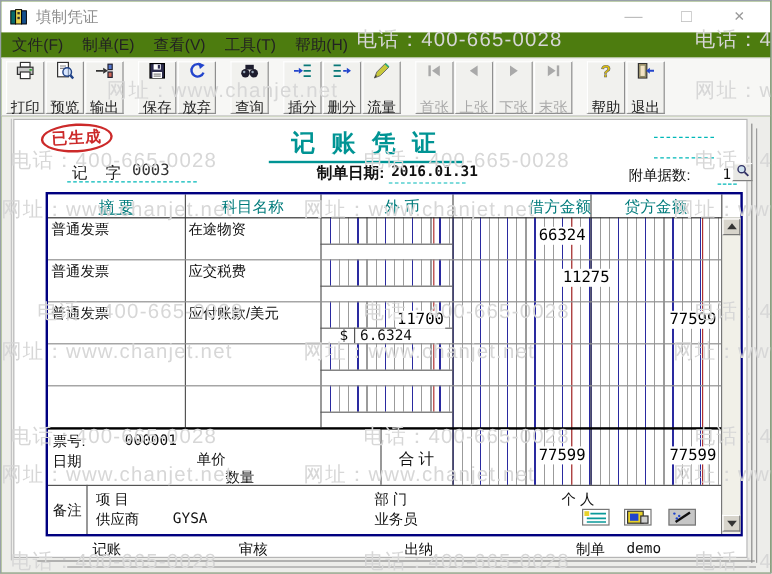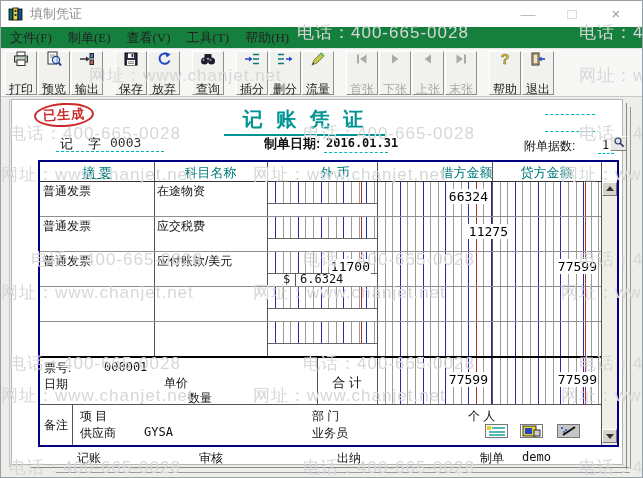--- a/index.html
+++ b/index.html
@@ -1,25 +1,25 @@
 <!DOCTYPE html>
 <html><head>
 <meta charset="utf-8">
 <style>
   html,body{margin:0;padding:0;background:#cfcfcf;}
   *{box-sizing:border-box;}
-  .window{position:relative;width:643px;height:478px;background:#15803d;border:1px solid #98a0a8;
+  .window{position:relative;width:643px;height:478px;background:#4d7c0f;border:1px solid #98a0a8;
     font-family:"Liberation Sans",sans-serif;overflow:hidden;}
   .abs{position:absolute;}
   
   .titlebar{height:26px;display:flex;align-items:center;padding-left:7px;background:#fff;}
   .title-text{color:#8f8f8f;font-size:13px;margin-left:6px;}
   .winctl{position:absolute;top:4px;font-size:15px;color:#bdbdbd;width:18px;text-align:center;cursor:default;}
   
-  .menubar{height:21px;display:flex;align-items:center;gap:16px;padding-left:9px;font-size:13px;color:#222;font-family:Liberation Serif, serif;}
+  .menubar{height:21px;display:flex;align-items:center;gap:16px;padding-left:9px;font-size:13px;color:#222;}
   .menu-item{cursor:default;}
   
   .toolbar{height:49px;border-top:1px solid #e3e3e3;border-bottom:1px solid #c9c9c9;
     display:flex;align-items:center;padding-left:4px;background:#f7f7f5;}
   .tbtn{width:32px;height:44px;margin-right:1px;display:flex;flex-direction:column;align-items:center;justify-content:center;
     background:#f1f1ee;border:1px solid;border-color:#ffffff #8f8f8f #8f8f8f #ffffff;font-size:12px;color:#222;cursor:pointer;padding:0;}
   .tbtn .lbl{margin-top:13px;line-height:12px;}
   .tbtn.disabled{color:#a9a9a9;cursor:default;}
   .grp{margin-left:11px;}
   
@@ -218,29 +218,29 @@
     </button>
     <button class="tbtn grp disabled">
       <span><svg width="16" height="16" viewBox="0 0 16 16">
             <rect x="3" y="3.5" width="2" height="9" fill="#a9a9a9"></rect>
             <polygon points="12.5,3.5 6,8 12.5,12.5" fill="#a9a9a9"></polygon>
           </svg></span>
       <span class="lbl">首张</span>
     </button>
     <button class="tbtn disabled">
       <span><svg width="16" height="16" viewBox="0 0 16 16">
+            <polygon points="11,3.5 4.5,8 11,12.5" fill="#a9a9a9"></polygon>
+          </svg></span>
+      <span class="lbl">上张</span>
+    </button>
+    <button class="tbtn disabled">
+      <span><svg width="16" height="16" viewBox="0 0 16 16">
             <polygon points="5,3.5 11.5,8 5,12.5" fill="#a9a9a9"></polygon>
           </svg></span>
       <span class="lbl">下张</span>
-    </button>
-    <button class="tbtn disabled">
-      <span><svg width="16" height="16" viewBox="0 0 16 16">
-            <polygon points="11,3.5 4.5,8 11,12.5" fill="#a9a9a9"></polygon>
-          </svg></span>
-      <span class="lbl">上张</span>
     </button>
     <button class="tbtn disabled">
       <span><svg width="16" height="16" viewBox="0 0 16 16">
             <polygon points="3.5,3.5 10,8 3.5,12.5" fill="#a9a9a9"></polygon>
             <rect x="11" y="3.5" width="2" height="9" fill="#a9a9a9"></rect>
           </svg></span>
       <span class="lbl">末张</span>
     </button>
     <button class="tbtn grp">
       <span><svg width="16" height="16" viewBox="0 0 16 16">

